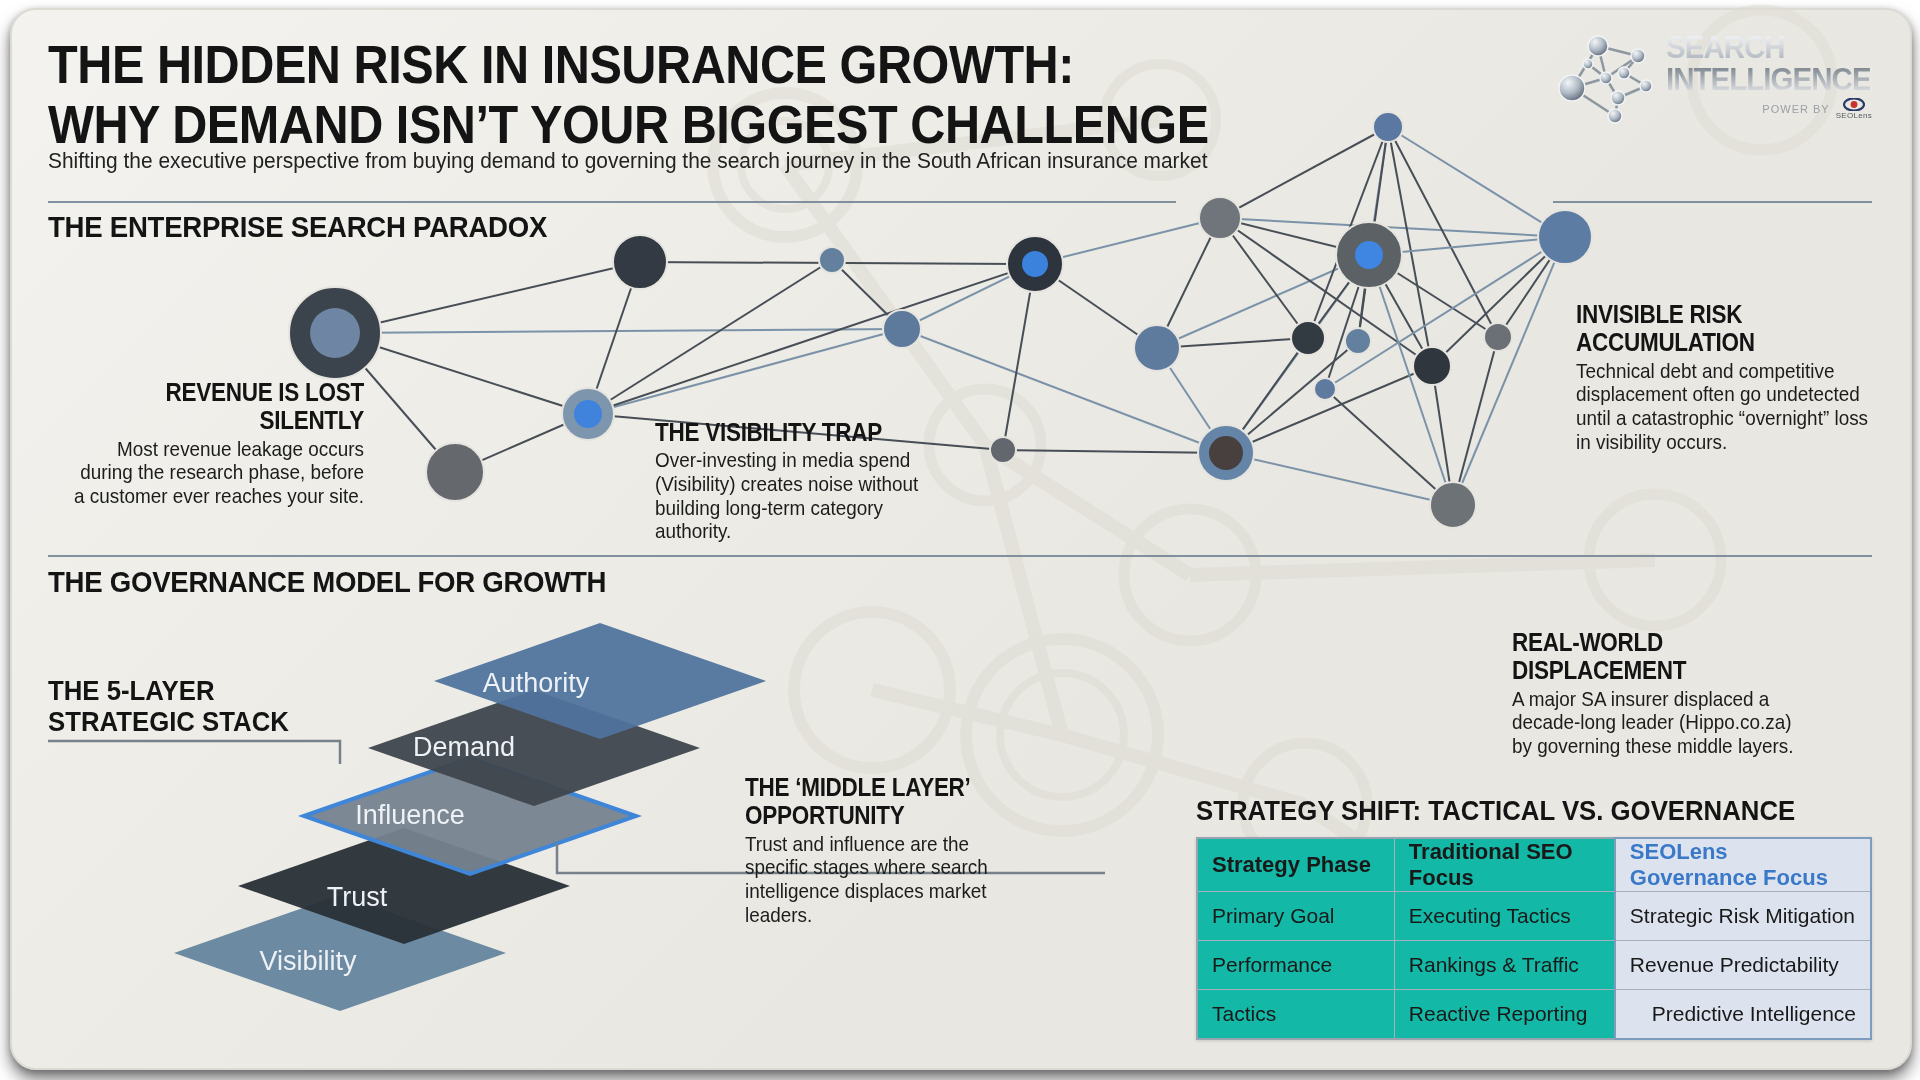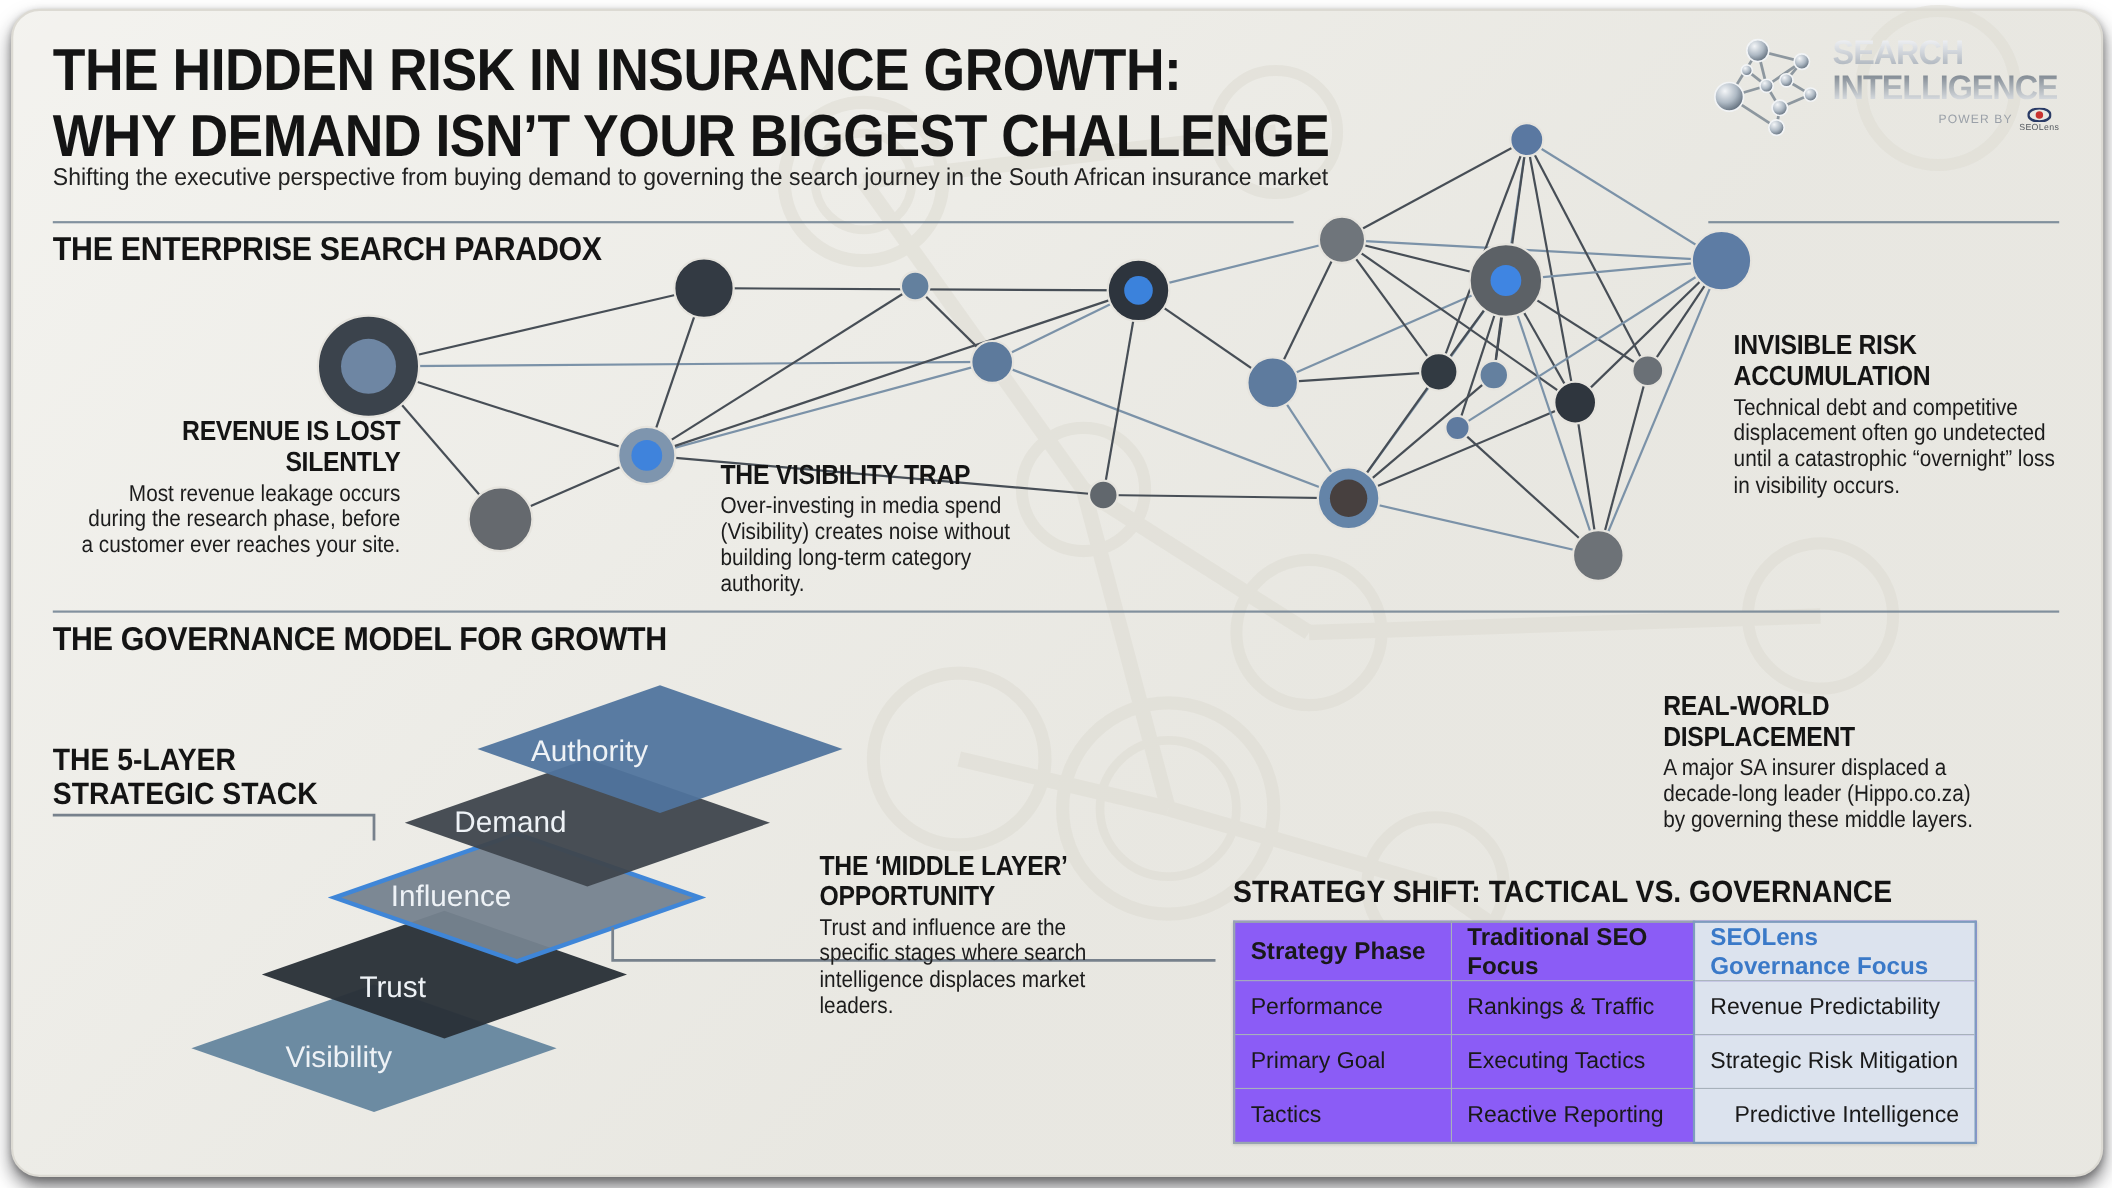--- a/index.html
+++ b/index.html
@@ -19,24 +19,24 @@
     white-space:nowrap;color:#222;}
   .divider{position:absolute;height:2px;background:#6f8090;z-index:1;opacity:.85;}
   .section-h{font-size:30px;font-weight:bold;letter-spacing:-.3px;white-space:nowrap;
     transform:scaleX(.92);transform-origin:left top;color:#141414;}
   .callout{line-height:1.13;}
   .callout h3{margin:0 0 2px 0;font-size:25px;letter-spacing:-.3px;color:#141414;}
   .callout p{margin:0;font-size:21px;color:#1c1c1c;}
   .stacklabel{left:48px;top:676px;font-size:28px;font-weight:bold;line-height:1.1;
     transform:scaleX(.92);transform-origin:left top;color:#141414;}
   
-  .tablewrap{left:1121px;top:795px;width:700px;}
+  .tablewrap{left:1196px;top:795px;width:700px;}
   .t-title{font-size:28px;font-weight:bold;transform:scaleX(.92);transform-origin:left top;
     white-space:nowrap;color:#141414;margin:0 0 10px 0;}
-  table.shift{border-collapse:collapse;width:676px;background:#8b5cf6;
+  table.shift{border-collapse:collapse;width:676px;background:#14b8a6;
     border:2px solid #98a5b0;box-shadow:0 1px 3px rgba(0,0,0,.15);}
   table.shift td,table.shift th{border:1px solid #a7b1bb;padding:0 14px;font-size:21px;
     text-align:left;height:48px;color:#191919;}
   table.shift th{font-size:22px;height:42px;font-weight:bold;}
   table.shift .c1{width:187px;} table.shift .c2{width:223px;margin-top:16px;} table.shift .c3{width:266px;}
   table.shift .gov{background:#dce3ee;border-left:2px solid #7e9cbe;border-right:2px solid #7e9cbe;margin-left:37px;}
   table.shift th.gov{color:#3a79c8;border-top:2px solid #7e9cbe;}
   table.shift tr:last-child .gov{border-bottom:2px solid #7e9cbe;text-align:right;}
   
   .logo{left:1558px;top:26px;width:320px;height:100px;z-index:2;}
@@ -275,28 +275,28 @@
 <div class="abs tablewrap">
   <div class="t-title">STRATEGY SHIFT: TACTICAL VS. GOVERNANCE</div>
   <table class="shift">
     <tbody>
         <tr>
       <th class="c1">Strategy Phase</th>
       <th class="c2">Traditional SEO Focus</th>
       <th class="c3 gov">SEOLens Governance Focus</th>
     </tr>
     <tr>
+      <td>Primary Goal</td>
+      <td>Executing Tactics</td>
+      <td class="gov">Strategic Risk Mitigation</td>
+    </tr>
+    <tr>
       <td>Performance</td>
       <td>Rankings &amp; Traffic</td>
       <td class="gov">Revenue Predictability</td>
-    </tr>
-    <tr>
-      <td>Primary Goal</td>
-      <td>Executing Tactics</td>
-      <td class="gov">Strategic Risk Mitigation</td>
     </tr>
     <tr>
       <td>Tactics</td>
       <td>Reactive Reporting</td>
       <td class="gov">Predictive Intelligence</td>
     </tr>
   </tbody>
     </table>
 </div>
 

